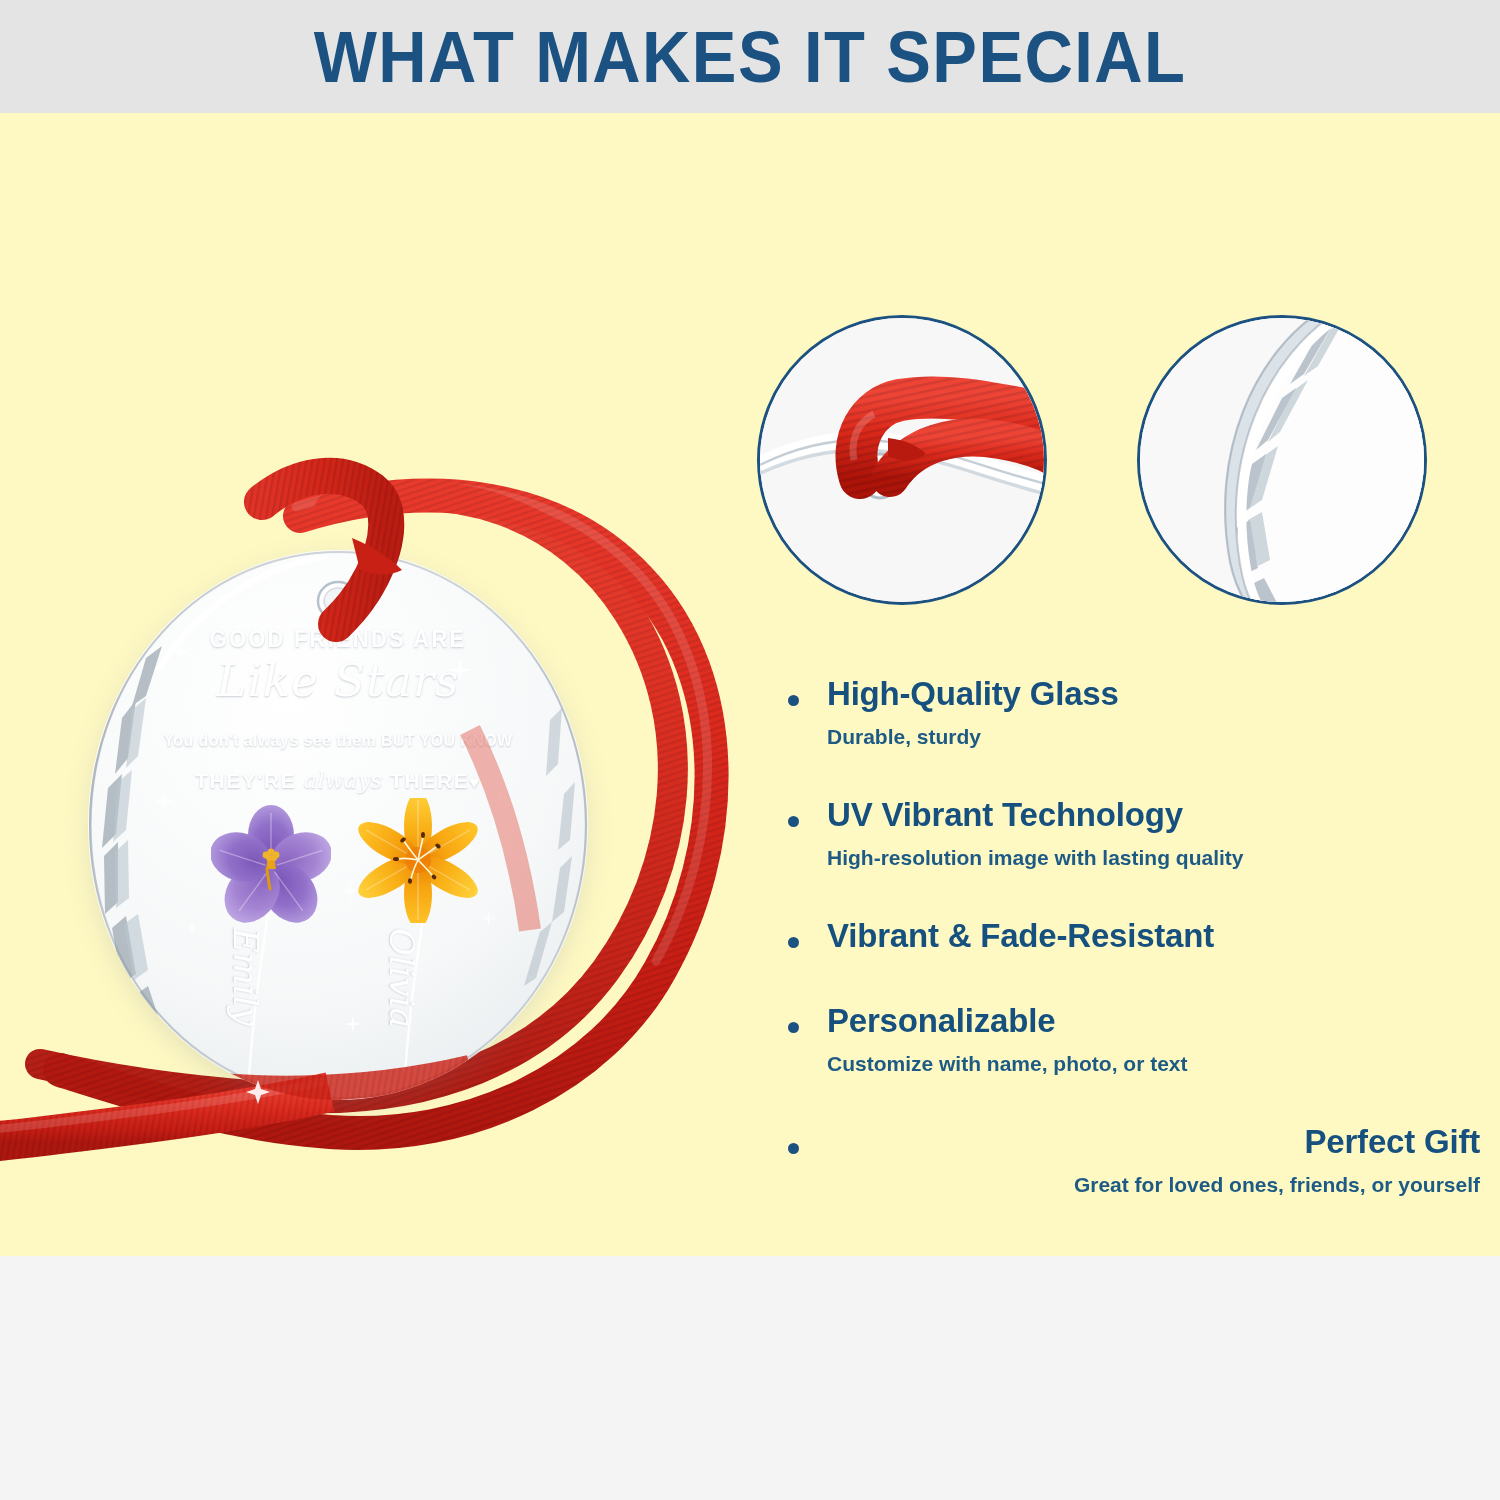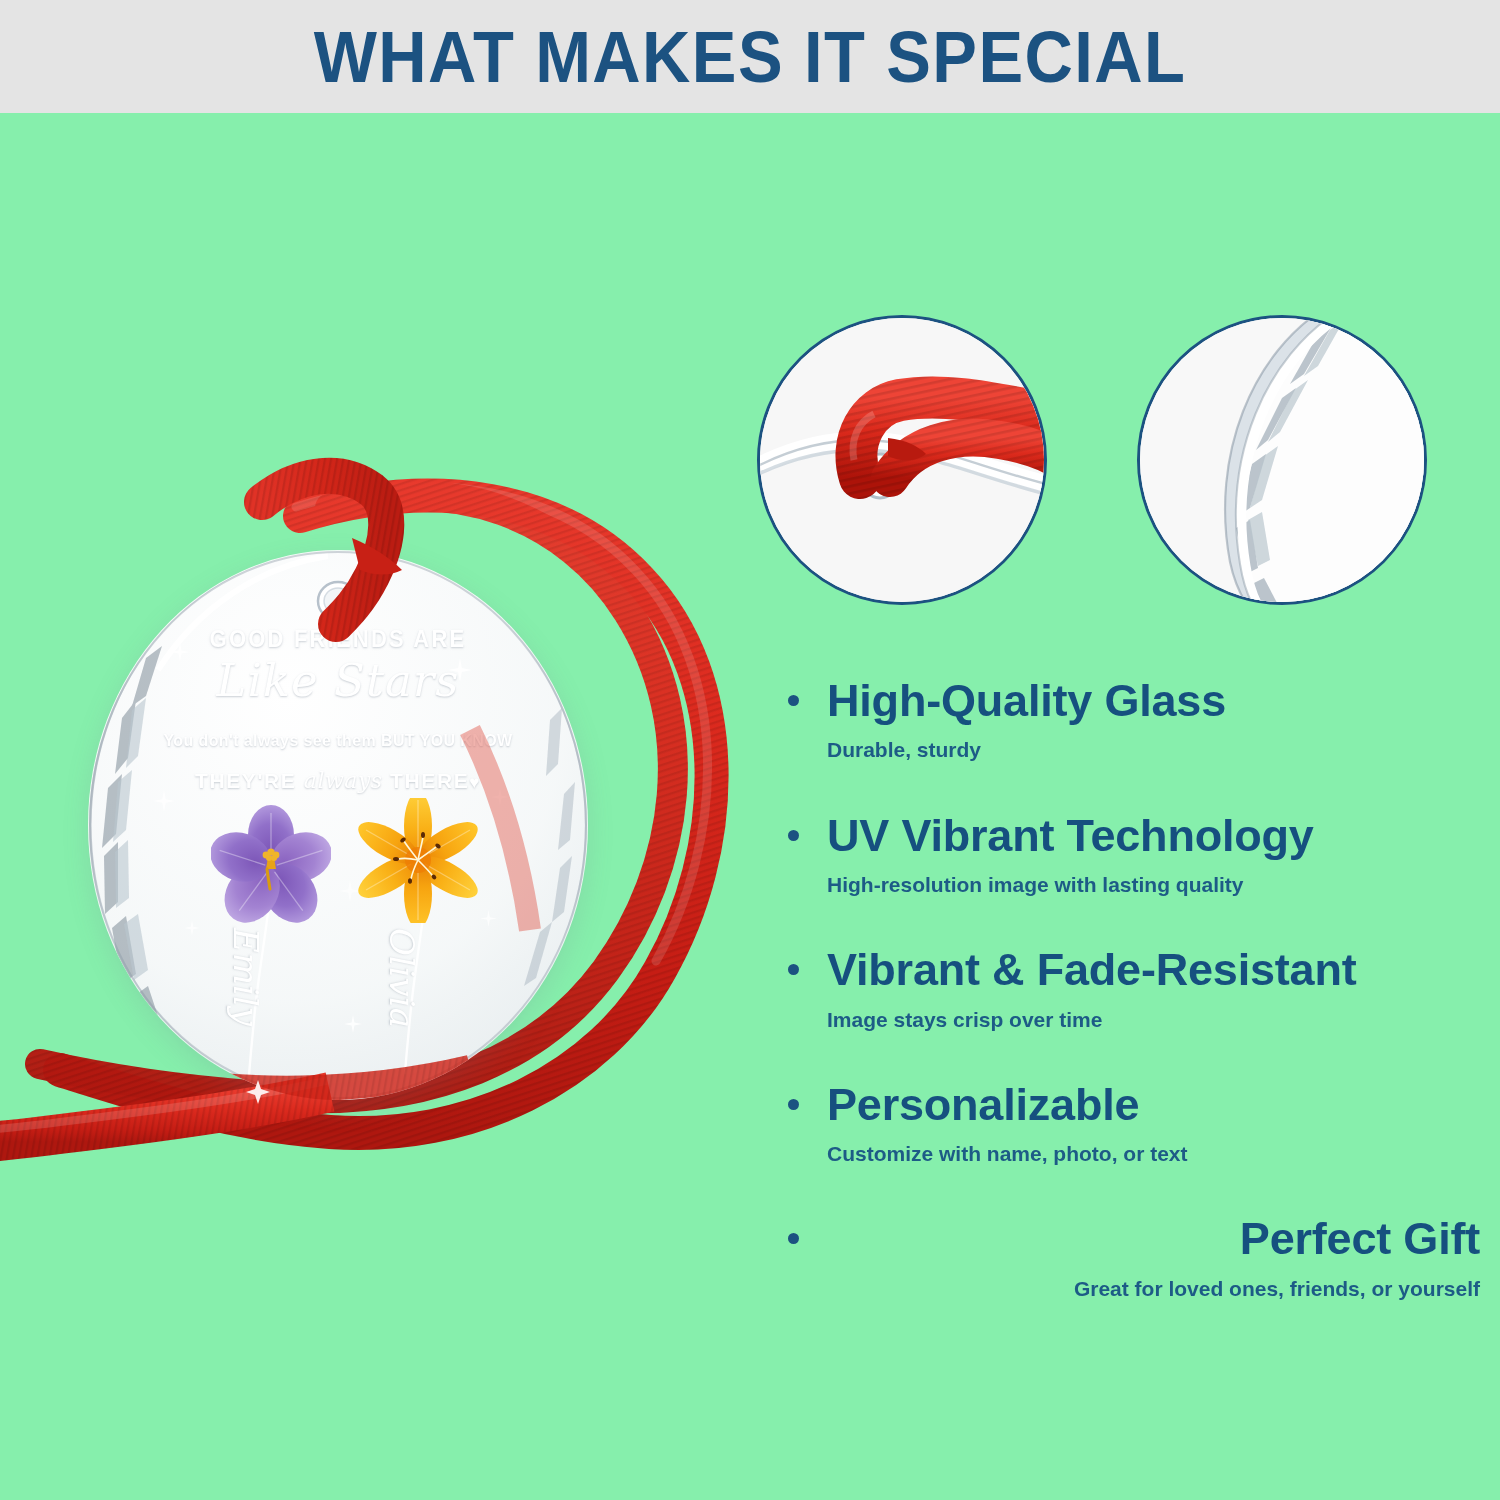--- a/index.html
+++ b/index.html
@@ -2,21 +2,21 @@
 <html><head>
 <meta charset="utf-8">
 <style>
   * { box-sizing: border-box; margin: 0; padding: 0; }
   html, body {
     width: 1500px; height: 1500px;
     background: #f4f4f4;
     font-family: "Liberation Sans", sans-serif;
     overflow: hidden;
   }
-  #page { position: relative; width: 1500px; height: 1500px; background: #86efac; }
+  #page { position: relative; width: 1500px; height: 1256px; background: #fef9c3; }
 
   
   #header-band {
     position: absolute; left: 0; top: 0; width: 1500px; height: 113px;
     background: #e4e4e4;
   }
   #header-title {
     position: absolute; left: 0; top: 0; width: 1500px; height: 113px;
     display: flex; align-items: center; justify-content: center;
     color: #1c5281;
@@ -119,21 +119,21 @@
   }
   .feature-item { position: relative; margin-bottom: 48px; padding-left: 47px; }
   .feature-item:last-child { margin-bottom: 0; text-align: right; }
   .feature-bullet {
     position: absolute; left: 8px; top: 19px;
     width: 11px; height: 11px; border-radius: 50%;
     background: #1c5281;
   }
   .feature-title {
     color: #16507f;
-    font-size: 45px; font-weight: 700;
+    font-size: 33px; font-weight: 700;
     letter-spacing: -0.2px;
     line-height: 1.12;
   }
   .feature-desc {
     color: #1d5b86;
     font-size: 21px; font-weight: 700;
     line-height: 1.2;
     margin-top: 11px;
   }
 </style>
@@ -484,21 +484,20 @@
 
     <div class="feature-item">
       <span class="feature-bullet"></span>
       <div class="feature-title">UV Vibrant Technology</div>
       <div class="feature-desc">High-resolution image with lasting quality</div>
     </div>
 
     <div class="feature-item">
       <span class="feature-bullet"></span>
       <div class="feature-title">Vibrant &amp; Fade-Resistant</div>
-      <div class="feature-desc">Image stays crisp over time</div>
     </div>
 
     <div class="feature-item">
       <span class="feature-bullet"></span>
       <div class="feature-title">Personalizable</div>
       <div class="feature-desc">Customize with name, photo, or text</div>
     </div>
 
     <div class="feature-item">
       <span class="feature-bullet"></span>

